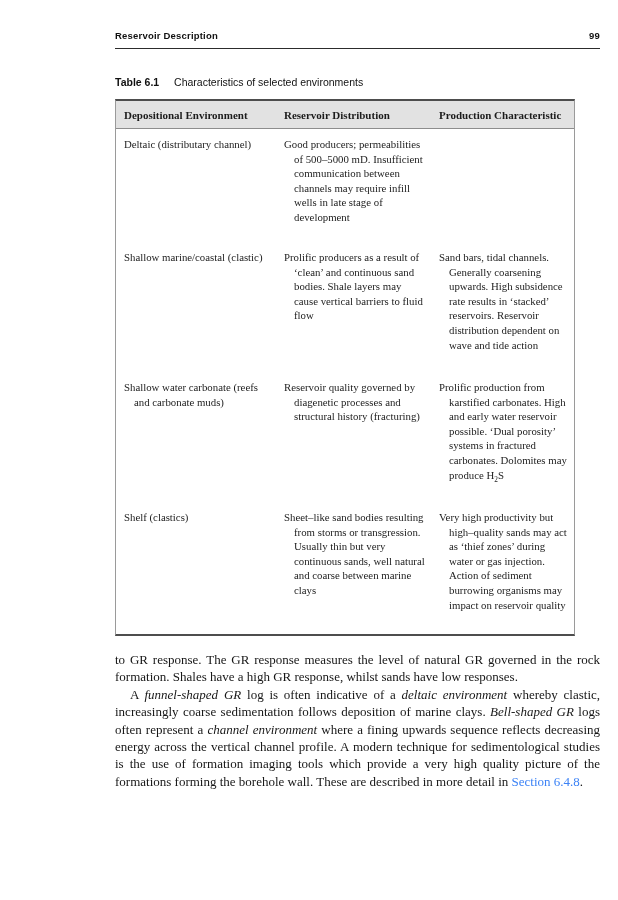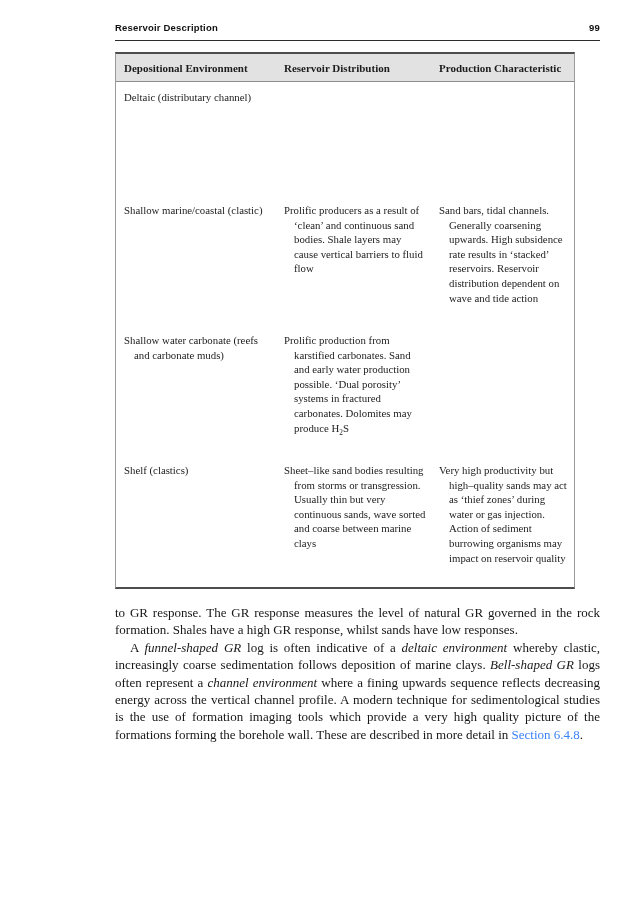--- a/index.html
+++ b/index.html
@@ -9,21 +9,21 @@
     width: 618px;
     height: 900px;
     background: #ffffff;
     font-family: "Liberation Serif", serif;
     color: #1c1c1c;
     overflow: hidden;
   }
   .content {
     position: absolute;
     left: 80px;
-    top: 22px;
+    top: 30px;
     width: 520px;
     padding-left: 35px;
   }
   
   .running-head-row {
     display: flex;
     justify-content: space-between;
     align-items: baseline;
     font-family: "Liberation Sans", sans-serif;
     font-size: 9.5px;
@@ -91,46 +91,52 @@
 <body>
 
 <div class="page">
   <div class="content">
 
     <div class="running-head-row">
       <span>Reservoir Description</span>
       <span>99</span>
     </div>
 
+    <div class="caption">
+      <span class="cap-label">Table 6.1</span>
+      <span>Characteristics of selected environments</span>
+    </div>
 
     <div class="tbl">
       <div class="tbl-head">
         <div class="hcell">Depositional Environment</div>
         <div class="hcell">Reservoir Distribution</div>
         <div class="hcell">Production Characteristic</div>
       </div>
 
       <div class="tbl-row">
         <div class="cell r1">Deltaic (distributary channel)</div>
+        <div class="cell r1">Good producers; permeabilities of 500–5000 mD. Insufficient communication between channels may require infill wells in late stage of development</div>
       </div>
 
       <div class="tbl-row">
         <div class="cell r2">Shallow marine/coastal (clastic)</div>
         <div class="cell r2">Prolific producers as a result of ‘clean’ and continuous sand bodies. Shale layers may cause vertical barriers to fluid flow</div>
         <div class="cell r2">Sand bars, tidal channels. Generally coarsening upwards. High subsidence rate results in ‘stacked’ reservoirs. Reservoir distribution dependent on wave and tide action</div>
       </div>
 
       <div class="tbl-row">
         <div class="cell r3">Shallow water carbonate (reefs and carbonate muds)</div>
-        <div class="cell r3"><span>Prolific production from karstified carbonates. Sand and early water production possible. ‘Dual porosity’ systems in fractured carbonates. Dolomites may produce H</span><sub>2</sub><span>S</span></div>
+        <div class="cell r3">Reservoir quality governed by diagenetic processes and structural history (fracturing)</div>
+        <div class="cell r3"><span>Prolific production from karstified carbonates. High and early water reservoir possible. ‘Dual porosity’ systems in fractured carbonates. Dolomites may produce H</span><sub>2</sub><span>S</span></div>
       </div>
 
       <div class="tbl-row">
         <div class="cell r4">Shelf (clastics)</div>
-        <div class="cell r4">Sheet–like sand bodies resulting from storms or transgression. Usually thin but very continuous sands, wave sorted and coarse between marine clays</div>
+        <div class="cell r4">Sheet–like sand bodies resulting from storms or transgression. Usually thin but very continuous sands, well natural and coarse between marine clays</div>
         <div class="cell r4">Very high productivity but high–quality sands may act as ‘thief zones’ during water or gas injection. Action of sediment burrowing organisms may impact on reservoir quality</div>
       </div>
     </div>
 
     <div class="bodytext">
       <p>to GR response. The GR response measures the level of natural GR governed in the rock formation. Shales have a high GR response, whilst sands have low responses.</p>
       <p class="para-indent"><span>A </span><span class="it">funnel-shaped GR</span><span> log is often indicative of a </span><span class="it">deltaic environment</span><span> whereby clastic, increasingly coarse sedimentation follows deposition of marine clays. </span><span class="it">Bell-shaped GR</span><span> logs often represent a </span><span class="it">channel environment</span><span> where a fining upwards sequence reflects decreasing energy across the vertical channel profile. A modern technique for sedimentological studies is the use of formation imaging tools which provide a very high quality picture of the formations forming the borehole wall. These are described in more detail in </span><span class="sec-link">Section 6.4.8</span><span>.</span></p>
     </div>
 
   </div>

